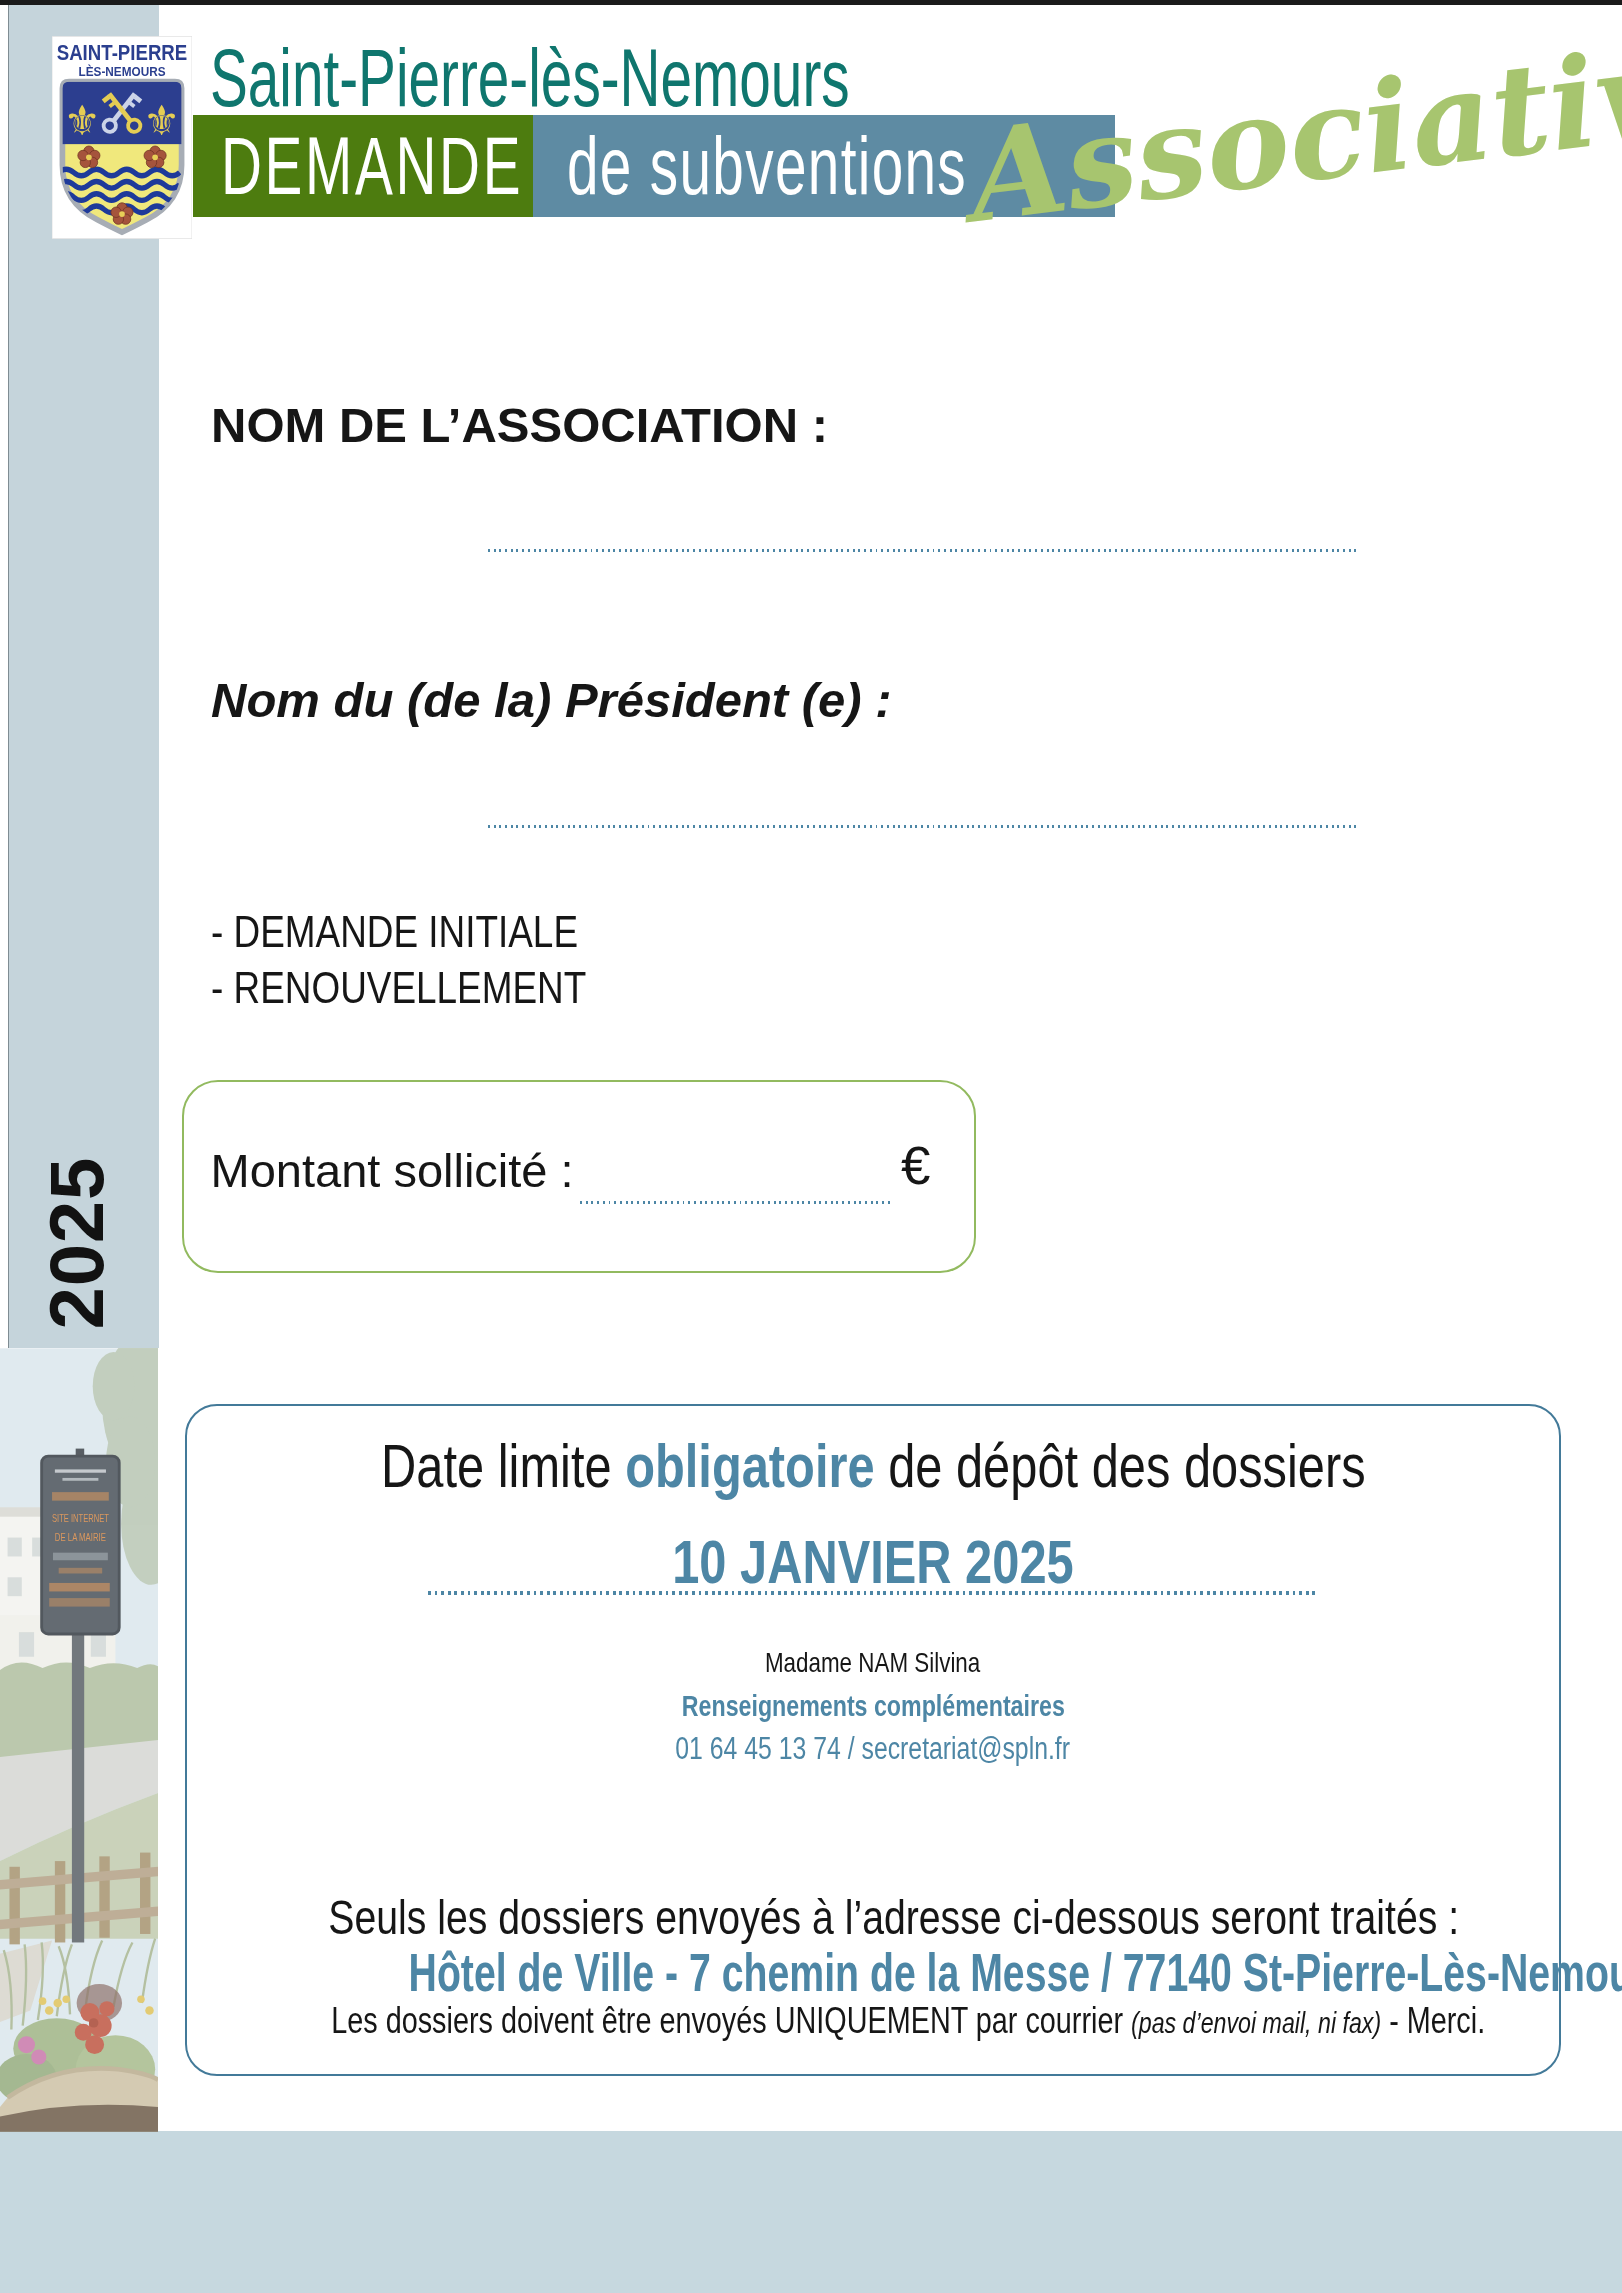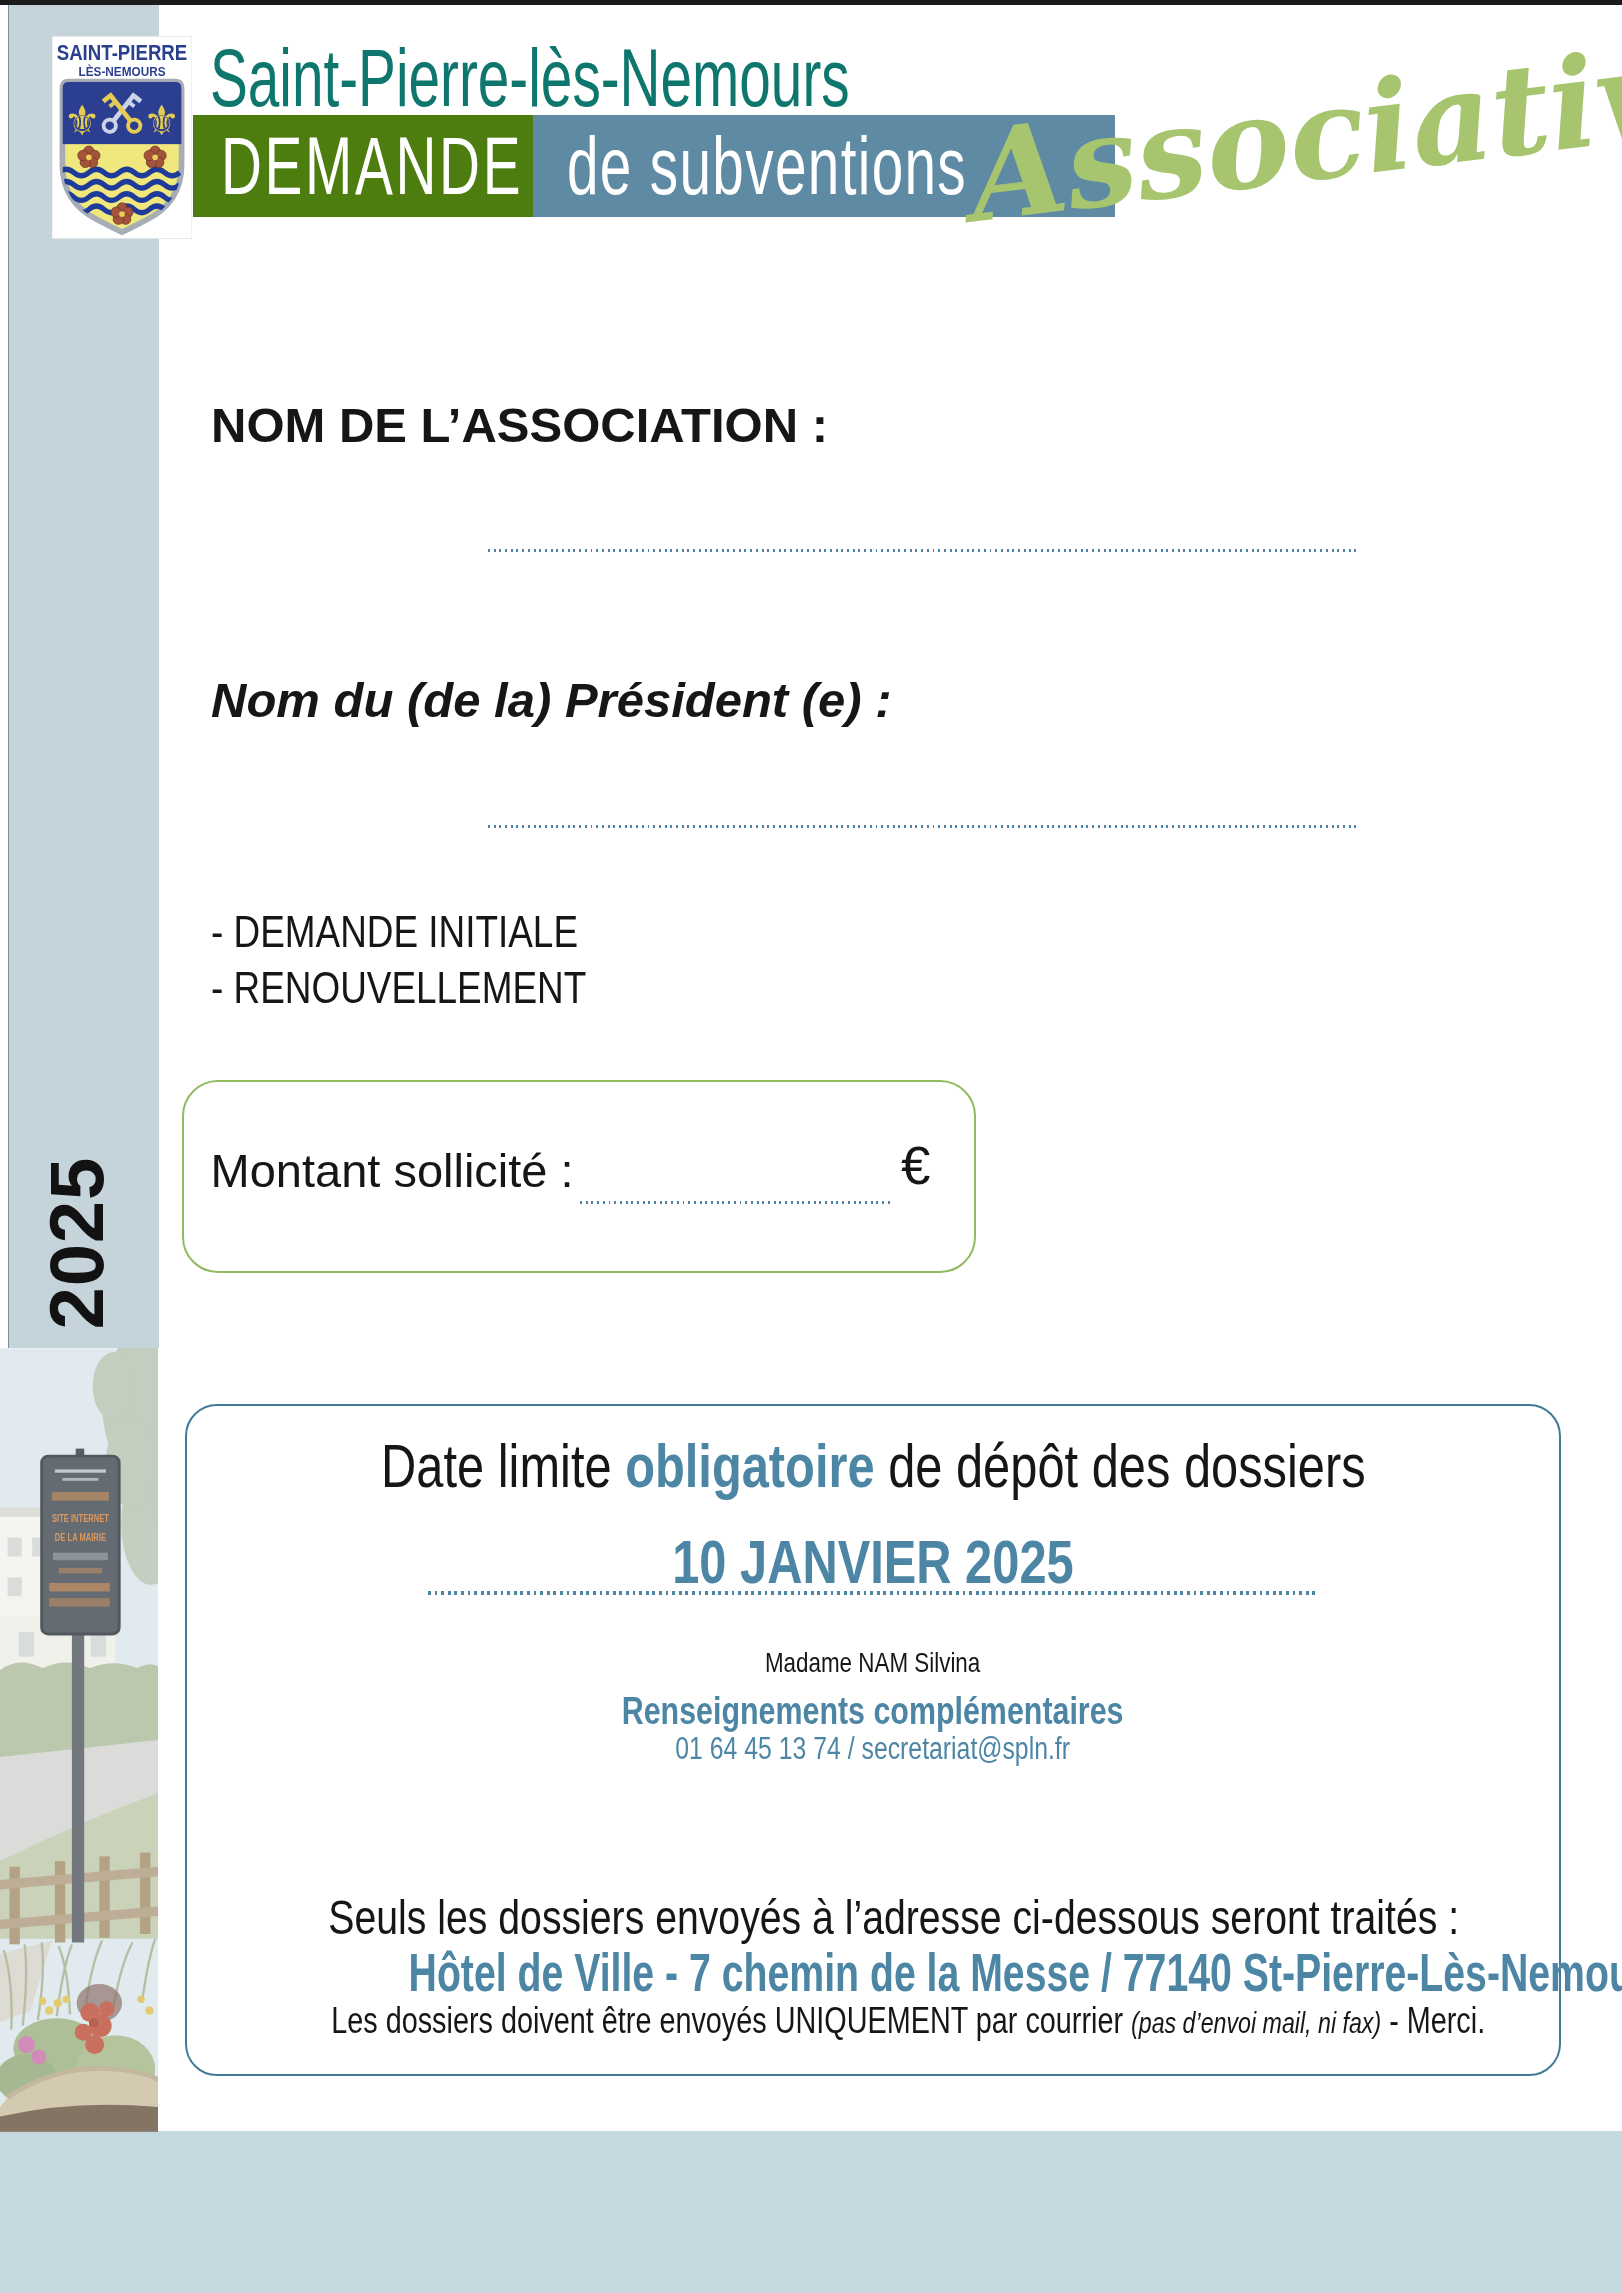--- a/index.html
+++ b/index.html
@@ -24,21 +24,21 @@
   #script-word{left:979px;top:102px;font-size:125px;line-height:1.2;color:#a7c56f;
      font-family:"DejaVu Serif",serif;font-style:italic;font-weight:bold;
      transform:rotate(-7deg);transform-origin:left bottom;}
   .label-big{font-size:49px;font-weight:bold;line-height:1.1;}
   .narrow-item{font-size:45px;line-height:1.1;}
   #amount-box{left:182px;top:1080px;width:790px;height:189px;border:2.8px solid #92ba5f;border-radius:36px;}
   #deadline-box{left:185px;top:1404px;width:1372px;height:668px;border:2.8px solid #437a99;border-radius:32px;}
   .bcenter{position:absolute;left:0;width:100%;text-align:center;}
   #year-badge{left:-3.8px;top:1211px;width:161px;height:76px;font-size:76px;font-weight:bold;
      line-height:76px;text-align:center;transform:rotate(-90deg);color:#121212;letter-spacing:0.9px;}
-  #photo{left:0;top:1348px;width:188px;height:784px;font-weight:bold;}
+  #photo{left:0;top:1348px;width:188px;height:784px;}
 </style>
 </head>
 <body>
 
 <div id="top-bar" class="abs"></div>
 <div id="left-strip" class="abs"></div>
 <div id="bottom-band" class="abs"></div>
 
 <div id="year-badge" class="abs">2025</div>
 
@@ -142,21 +142,21 @@
     <span class="condc"><span>Date limite </span><span class="blue bold">obligatoire</span><span> de dépôt des dossiers</span></span>
   </div>
   <div class="bcenter blue bold" style="top:121px;font-size:61px;">
     <span class="condc">10 JANVIER 2025</span>
   </div>
   <div class="abs dotline-thick" style="left:241px;top:185px;width:890px;"></div>
 
   <div class="bcenter" style="top:241px;font-size:28px;">
     <span class="condc">Madame NAM Silvina</span>
   </div>
-  <div class="bcenter blue bold" style="top:284px;font-size:38px;">
+  <div class="bcenter blue bold" style="top:284px;font-size:29px;">
     <span class="condc">Renseignements complémentaires</span>
   </div>
   <div class="bcenter blue" style="top:325px;font-size:31px;">
     <span class="condc">01 64 45 13 74 / secretariat@spln.fr</span>
   </div>
 
   <div class="bcenter" style="top:483px;font-size:49px;">
     <span class="condc">Seuls les dossiers envoyés à l’adresse ci-dessous seront traités :</span>
   </div>
   <div class="bcenter blue bold" style="top:536px;font-size:53px;">

